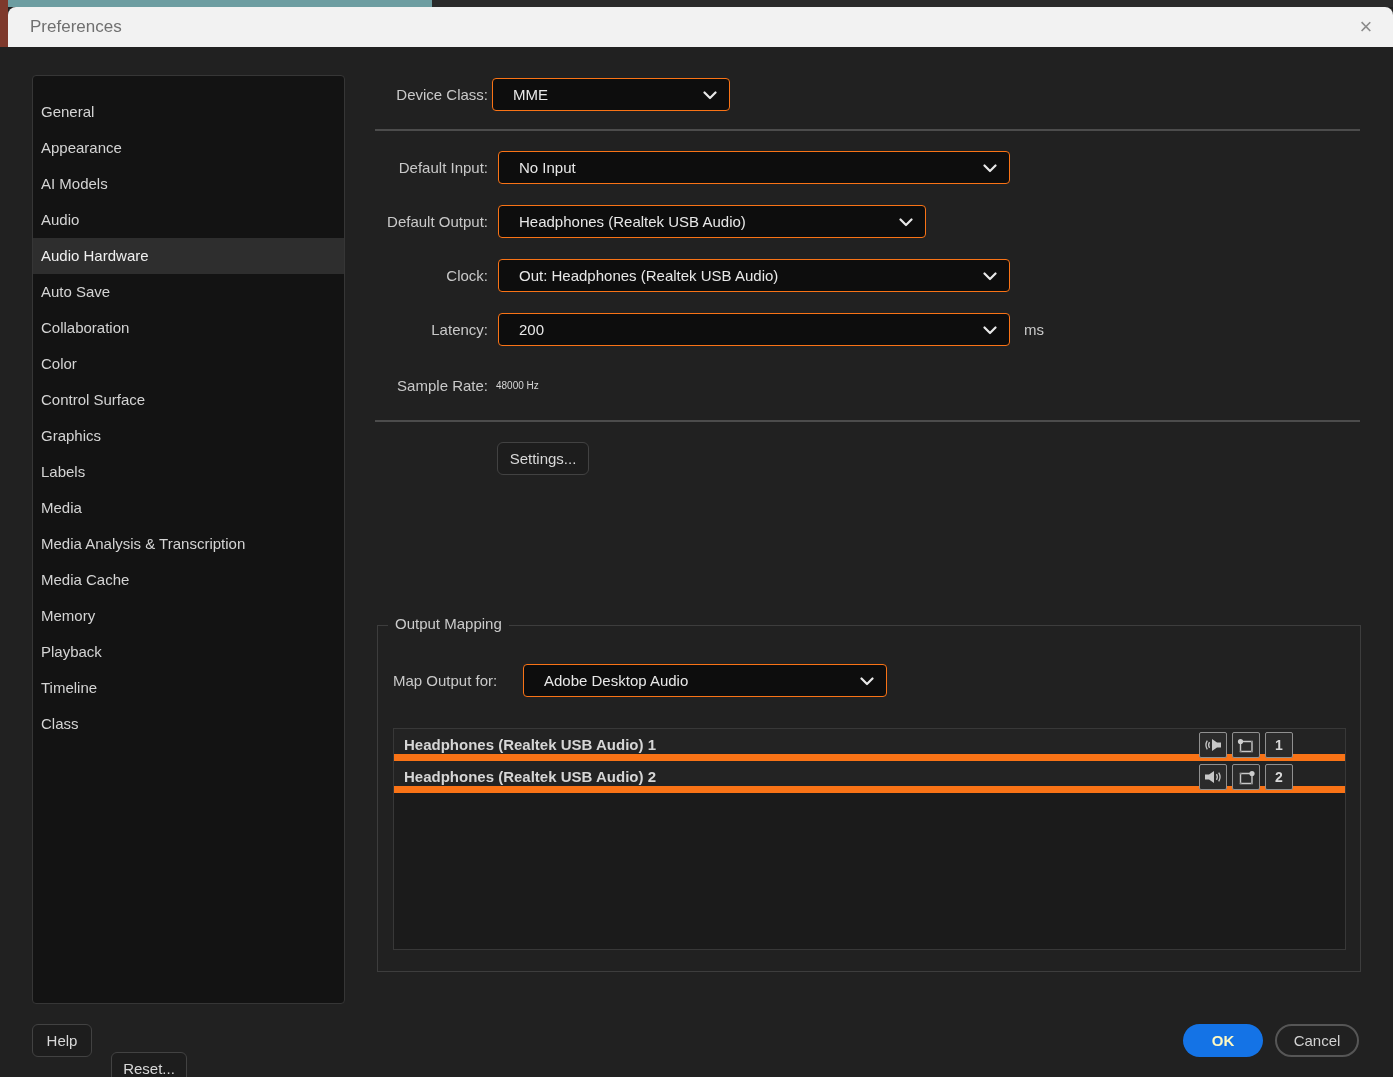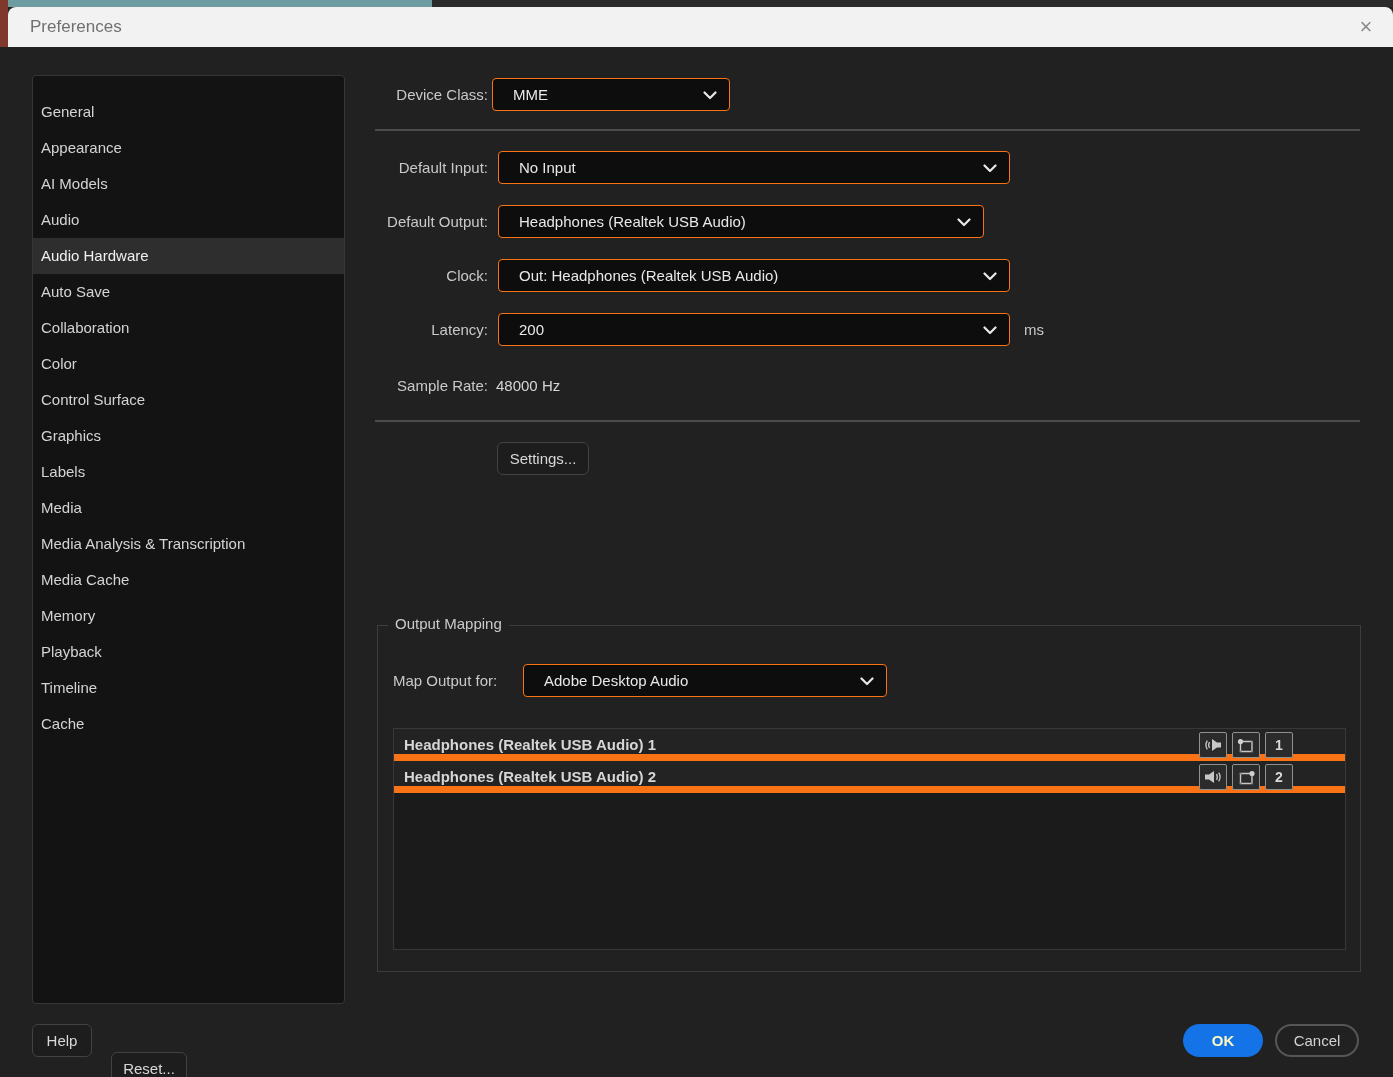--- a/index.html
+++ b/index.html
@@ -32,21 +32,21 @@
 
   
   .frow { position:absolute; height:33px; }
   .flabel { position:absolute; width:118px; left:0; top:0; height:33px; line-height:33px;
             text-align:right; font-size:15px; color:#c9c9c9; }
   .dropdown { position:absolute; top:0; height:33px; background:#0d0d0d;
               border:1px solid #f97316; border-radius:4px; color:#e8e8e8; font-size:15px;
               line-height:31px; padding-left:20px; cursor:pointer; }
   .dropdown .chev { position:absolute; right:12px; top:12px; }
   .unit { position:absolute; line-height:33px; font-size:15px; color:#c9c9c9; }
-  .static-val { position:absolute; line-height:33px; font-size:15px; color:#d6d6d6; }
+  .static-val { position:absolute; line-height:33px; font-size:10px; color:#d6d6d6; }
 
   .divider { position:absolute; left:375px; width:985px; height:2px; background:#4c4c4c; }
 
   .btn { position:absolute; height:33px; background:#1d1d1d; border:1px solid #424242;
          border-radius:6px; color:#d8d8d8; font-size:15px; text-align:center; line-height:31px; cursor:pointer; }
 
   
   .group { position:absolute; left:377px; top:578px; width:984px; height:347px;
            border:1px solid #3d3d3d; border-radius:0; }
   .legend { position:absolute; left:10px; top:-11px; padding:0 7px; background:#212121;
@@ -105,21 +105,21 @@
       <div class="side-item">Color</div>
       <div class="side-item">Control Surface</div>
       <div class="side-item">Graphics</div>
       <div class="side-item">Labels</div>
       <div class="side-item">Media</div>
       <div class="side-item">Media Analysis &amp; Transcription</div>
       <div class="side-item">Media Cache</div>
       <div class="side-item">Memory</div>
       <div class="side-item">Playback</div>
       <div class="side-item">Timeline</div>
-      <div class="side-item">Cache</div>
+      <div class="side-item">Class</div>
     </div>
 
     <div class="frow" style="left:370px; top:31px; width:400px;">
       <div class="flabel">Device Class:</div>
       <div class="dropdown" style="left:122px; width:238px;">
         <span>MME</span>
         <svg class="chev" width="14" height="9" viewBox="0 0 14 9">
             <path d="M1.5 1.5 L7 7 L12.5 1.5" fill="none" stroke="#e8e8e8" stroke-width="2.2" stroke-linecap="round" stroke-linejoin="round"></path>
           </svg>
       </div>
@@ -132,21 +132,21 @@
       <div class="dropdown" style="left:128px; width:512px;">
         <span>No Input</span>
         <svg class="chev" width="14" height="9" viewBox="0 0 14 9">
             <path d="M1.5 1.5 L7 7 L12.5 1.5" fill="none" stroke="#e8e8e8" stroke-width="2.2" stroke-linecap="round" stroke-linejoin="round"></path>
           </svg>
       </div>
     </div>
 
     <div class="frow" style="left:370px; top:158px; width:700px;">
       <div class="flabel">Default Output:</div>
-      <div class="dropdown" style="left:128px; width:486px;">
+      <div class="dropdown" style="left:128px; width:428px;">
         <span>Headphones (Realtek USB Audio)</span>
         <svg class="chev" width="14" height="9" viewBox="0 0 14 9">
             <path d="M1.5 1.5 L7 7 L12.5 1.5" fill="none" stroke="#e8e8e8" stroke-width="2.2" stroke-linecap="round" stroke-linejoin="round"></path>
           </svg>
       </div>
     </div>
 
     <div class="frow" style="left:370px; top:212px; width:700px;">
       <div class="flabel">Clock:</div>
       <div class="dropdown" style="left:128px; width:512px;">

